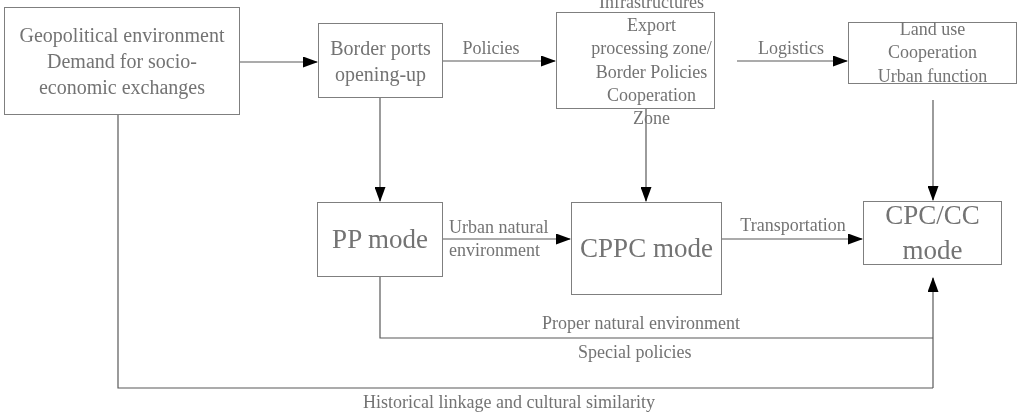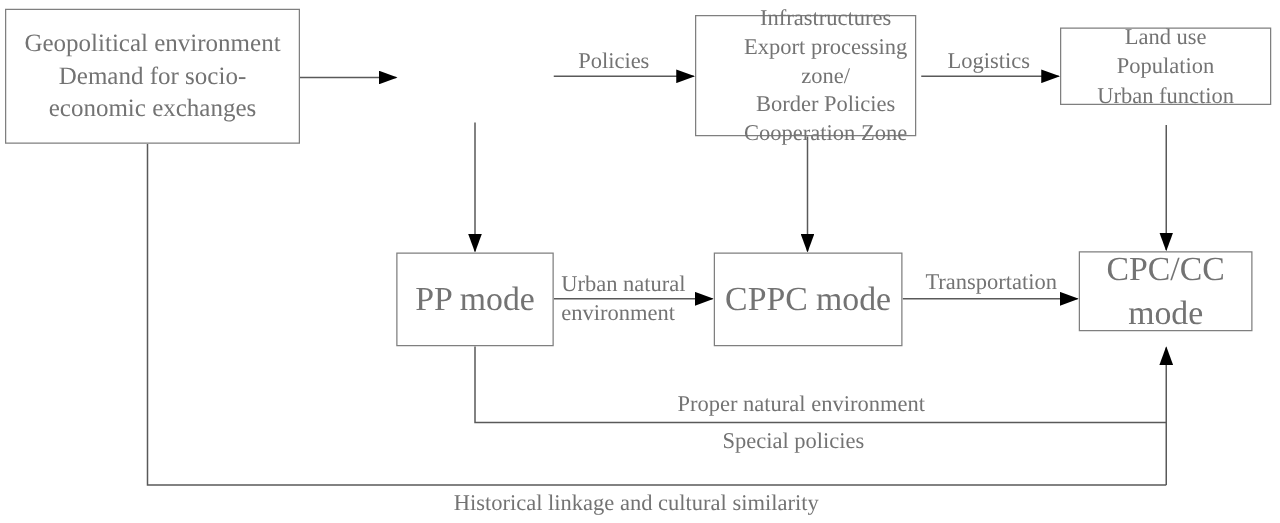--- a/index.html
+++ b/index.html
@@ -69,39 +69,43 @@
     <line x1="722" y1="239" x2="862" y2="239" stroke="#595959" stroke-width="1.2" marker-end="url(#ah)"></line>
     <line x1="933" y1="388" x2="933" y2="278" stroke="#595959" stroke-width="1.2" marker-end="url(#ah)"></line>
   </svg>
 
   <div class="box box-lg" style="left:4px; top:7px; width:236px; height:108px;">
     <span>Geopolitical environment</span>
     <span>Demand for socio-</span>
     <span>economic exchanges</span>
   </div>
 
+  <div class="box box-lg" style="left:318px; top:23px; width:125px; height:75px;">
+    <span>Border ports</span>
+    <span>opening-up</span>
+  </div>
 
-  <div class="box box-md" style="left:556px; top:12px; width:177px; height:97px;padding-left:32px;">
+  <div class="box box-md" style="left:556px; top:12px; width:159px; height:97px;padding-left:32px;">
     <span>Infrastructures</span>
     <span>Export processing zone/</span>
     <span>Border Policies</span>
     <span>Cooperation Zone</span>
   </div>
 
   <div class="box box-md" style="left:848px; top:22px; width:169px; height:62px;">
     <span>Land use</span>
-    <span>Population</span>
+    <span>Cooperation</span>
     <span>Urban function</span>
   </div>
 
   <div class="box box-mode" style="left:317px; top:202px; width:126px; height:75px;">
     <span>PP mode</span>
   </div>
 
-  <div class="box box-mode" style="left:571px; top:202px; width:151px; height:75px;">
+  <div class="box box-mode" style="left:571px; top:202px; width:151px; height:93px;">
     <span>CPPC mode</span>
   </div>
 
   <div class="box box-mode" style="left:863px; top:201px; width:139px; height:64px;">
     <span>CPC/CC mode</span>
   </div>
 
   <div class="edge-label centered" style="left:491px; top:39px;">Policies</div>
 
   <div class="edge-label centered" style="left:791px; top:39px;">Logistics</div>

